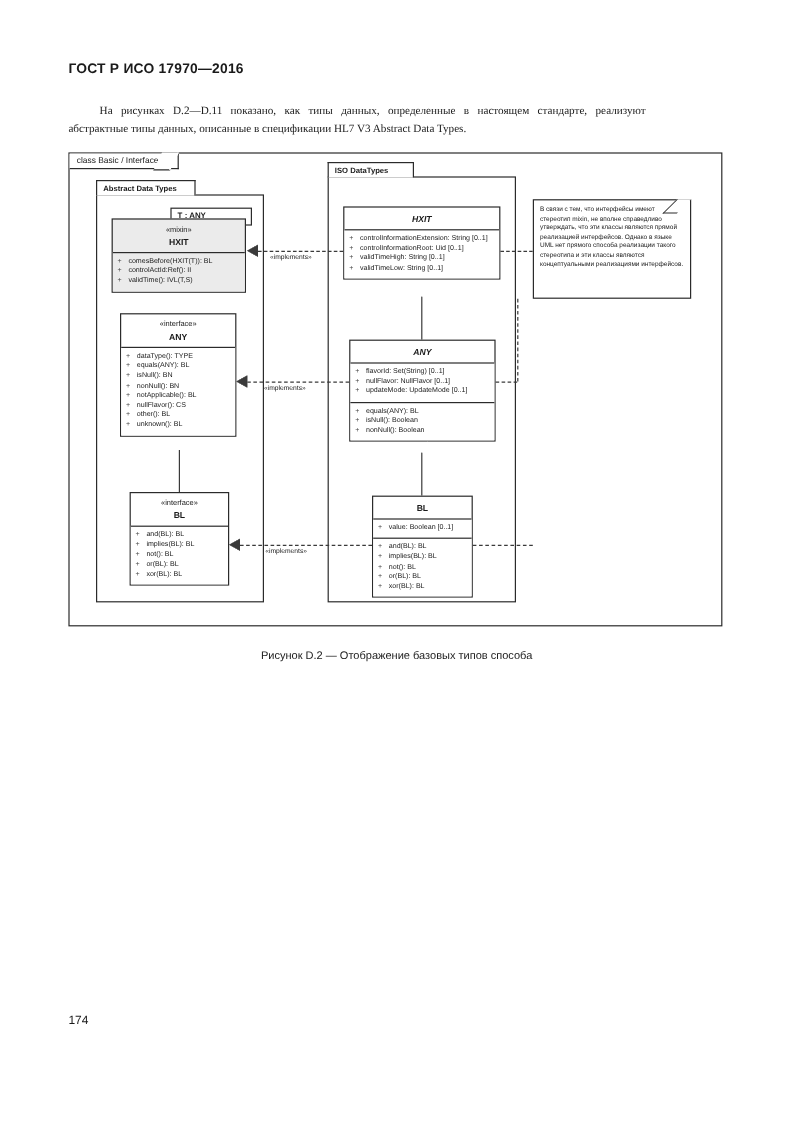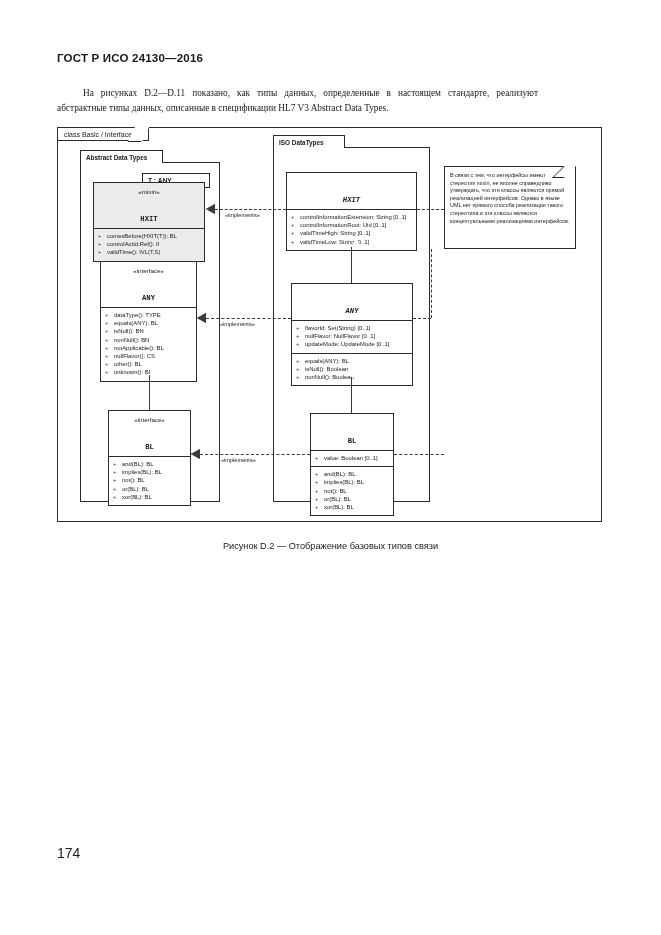--- a/index.html
+++ b/index.html
@@ -44,21 +44,21 @@
     top: 541px;
     width: 661px;
     text-align: center;
     font-size: 9.2px;
   }
 
   .page-number {
     position: absolute;
     left: 57px;
     top: 845px;
-    font-size: 14px;
+    font-size: 10px;
   }
 
   
   .diagram-frame {
     position: absolute;
     left: 57px;
     top: 127px;
     width: 545px;
     height: 395px;
     border: 1px solid #2b2b2b;
@@ -132,22 +132,21 @@
   .class-head {
     text-align: center;
     padding: 4px 2px 4px 2px;
     line-height: 9px;
   }
   .stereotype { font-size: 6.2px; display: block; }
   .class-name {
     font-size: 7.2px;
     font-weight: bold;
     display: block;
-    margin-top: 19px;
-    font-family: Liberation Mono, monospace;
+    margin-top: 1px;
   }
   .class-name.italic { font-style: italic; font-weight: bold; }
 
   .compartment {
     border-top: 1px solid #2b2b2b;
     padding: 3px 2px 4px 3px;
     background: #fff;
   }
   .member {
     font-size: 5.9px;
@@ -254,21 +253,21 @@
     border-left: 5px solid transparent;
     border-right: 5px solid transparent;
     border-bottom: 9px solid #3a3a3a;
     z-index: -1;
   }
   .tri-wrap { position: absolute; }
 </style>
 </head>
 <body>
 
-<div class="page-header">ГОСТ Р ИСО 24130—2016</div>
+<div class="page-header">ГОСТ Р ИСО 17970—2016</div>
 
 <div class="intro"><span class="indent"></span><span>На рисунках D.2—D.11 показано, как типы данных, определенные в настоящем стандарте, реализуют абстрактные типы данных, описанные в спецификации HL7 V3 Abstract Data Types.</span></div>
 
 <div class="diagram-frame">
 
   <div class="frame-tab">class Basic / Interface</div>
 
   <div class="package" id="pkg-abstract">
     <div class="package-tab">Abstract Data Types</div>
   </div>
@@ -401,15 +400,15 @@
 
   <div class="dash-h" style="left:359px; top:81px; width:27px;"></div>
   <div class="dash-h" style="left:355px; top:190px; width:18px;"></div>
   <div class="dash-v" style="left:373px; top:121px; height:69px;"></div>
   <div class="dash-h" style="left:336px; top:326px; width:50px;"></div>
 
   <div class="note">В связи с тем, что интерфейсы имеют стереотип mixin, не вполне справедливо утверждать, что эти классы являются прямой реализацией интерфейсов. Однако в языке UML нет прямого способа реализации такого стереотипа и эти классы являются концептуальными реализациями интерфейсов.</div>
 
 </div>
 
-<div class="caption">Рисунок D.2 — Отображение базовых типов связи</div>
+<div class="caption">Рисунок D.2 — Отображение базовых типов способа</div>
 
 <div class="page-number">174</div>
 
 </body></html>

